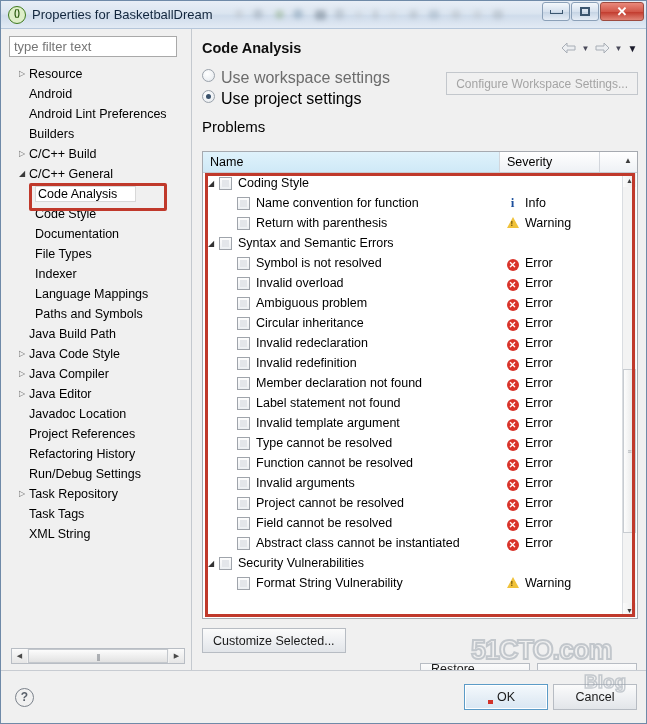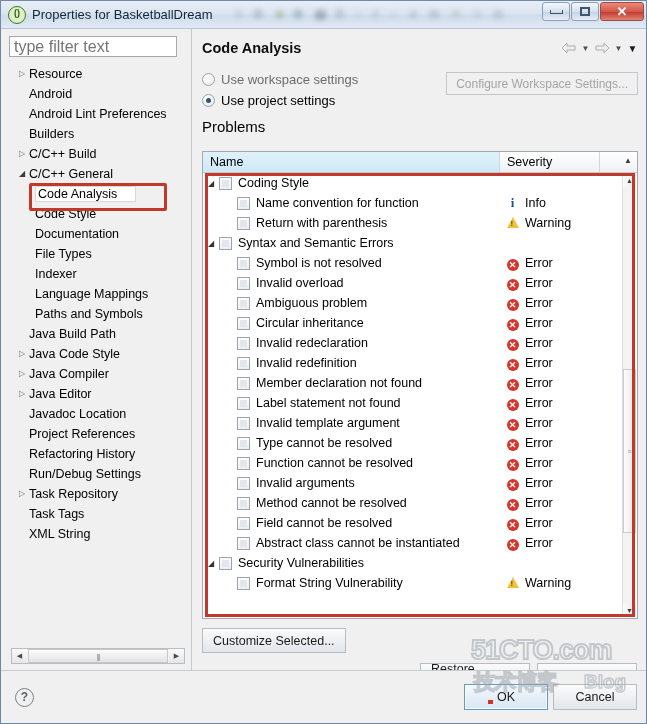--- a/index.html
+++ b/index.html
@@ -113,21 +113,21 @@
     flex-direction: column;
     padding: 7px 0 0 8px;
     box-sizing: border-box;
   }
   #filter-input {
     width: 168px;
     height: 21px;
     border: 1px solid #a9a9a9;
     background: #ffffff;
     font-family: "Liberation Sans", sans-serif;
-    font-size: 16px;
+    font-size: 13px;
     color: #a21caf;
     padding: 8px 4px;
     box-sizing: border-box;
     outline: none;
   }
   #tree-wrap {
     margin-top: 7px;
     flex: 1 1 auto;
     position: relative;
     overflow: hidden;
@@ -225,23 +225,23 @@
   .navarrow svg { display: block; }
   .navcaret {
     width: 11px; height: 12px;
     display: flex; align-items: center; justify-content: center;
     font-size: 8px; color: #4a4a5a;
   }
   .navcaret.strong { color: #1b1b2b; font-size: 10px; }
 
   #radios { margin-top: 8px; flex: 0 0 auto; position: relative; }
   .radiorow {
-    display: flex; align-items: center;
+    display: flex; align-items: flex-start;
     height: 21px;
-    font-size: 13px;
+    font-size: 16px;
   }
   .radio {
     width: 13px; height: 13px;
     border-radius: 50%;
     border: 1px solid #9aa2ab;
     background: radial-gradient(circle at 40% 35%, #ffffff 0%, #eef1f4 60%, #dfe3e8 100%);
     margin-right: 6px;
     flex: 0 0 13px;
     position: relative;
     box-sizing: border-box;
@@ -878,21 +878,21 @@
                   <span class="cbox"></span>
                   <span class="rname">Invalid arguments</span>
                   <span class="rsev">
                     <span class="sevicon"><span class="sev-err-g">✕</span></span>
                     <span>Error</span>
                   </span>
                 </div>
                 <div class="trow child">
                   <span class="rarrow"></span>
                   <span class="cbox"></span>
-                  <span class="rname">Method cannot be resolved</span>
+                  <span class="rname">Project cannot be resolved</span>
                   <span class="rsev">
                     <span class="sevicon"><span class="sev-err-g">✕</span></span>
                     <span>Error</span>
                   </span>
                 </div>
                 <div class="trow child">
                   <span class="rarrow"></span>
                   <span class="cbox"></span>
                   <span class="rname">Field cannot be resolved</span>
                   <span class="rsev">
@@ -955,17 +955,16 @@
   <div id="footer">
     <div id="help-icon">?</div>
     <div id="footer-btns">
       <div class="btn" id="btn-ok">OK</div>
       <div class="btn" id="btn-cancel">Cancel</div>
     </div>
   </div>
 
   <div id="watermark">
     <div id="wm-top">51CTO.com</div>
-    <div id="wm-bot">技术博客</div>
     <div id="wm-blog">Blog</div>
   </div>
 
 </div>
 
 </body></html>

